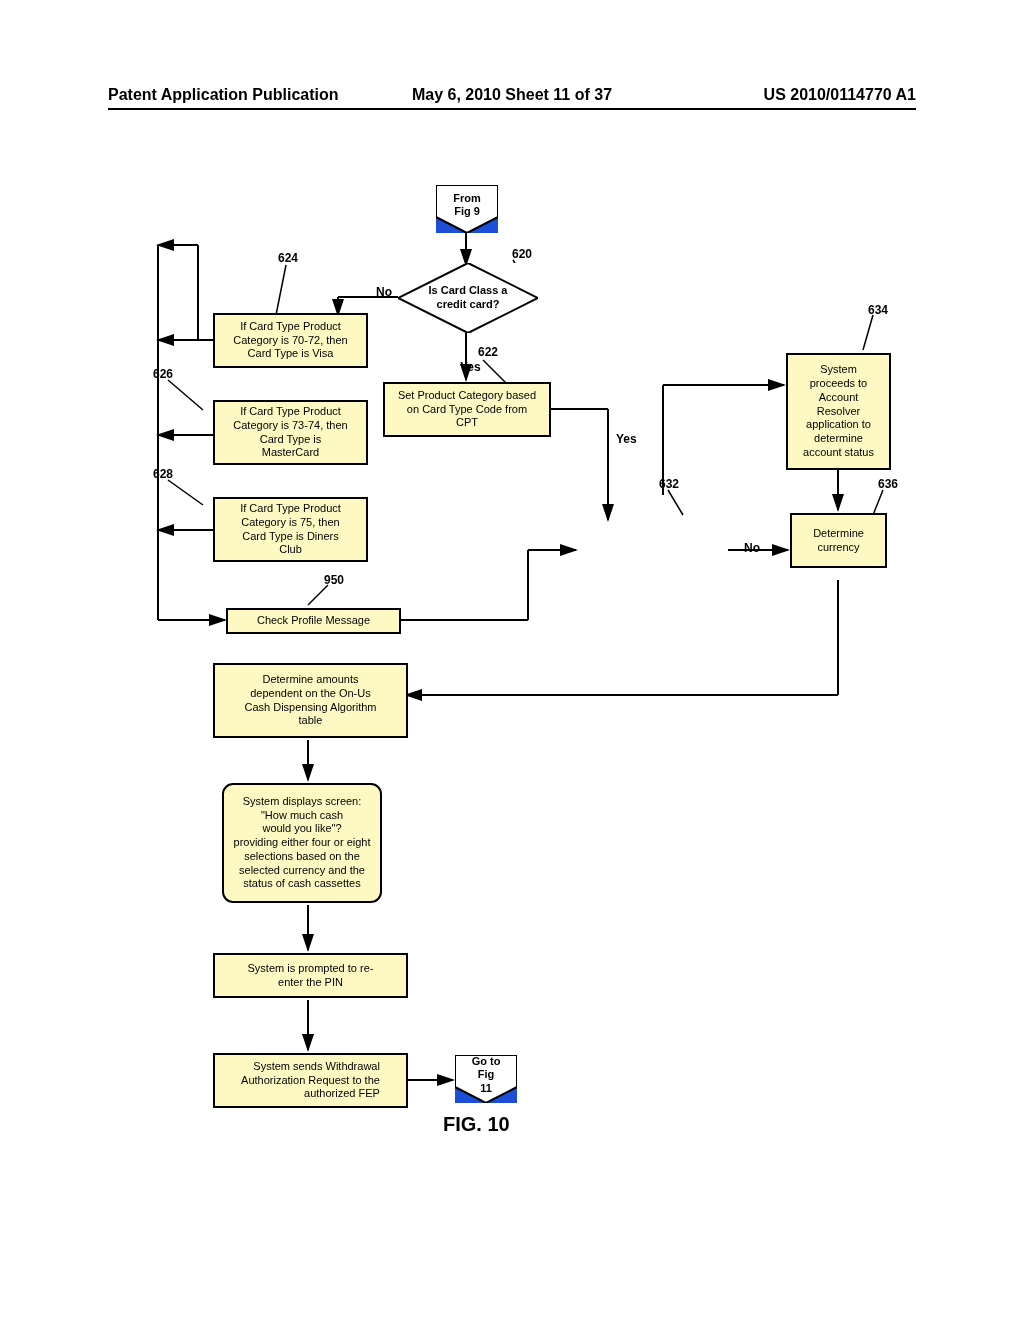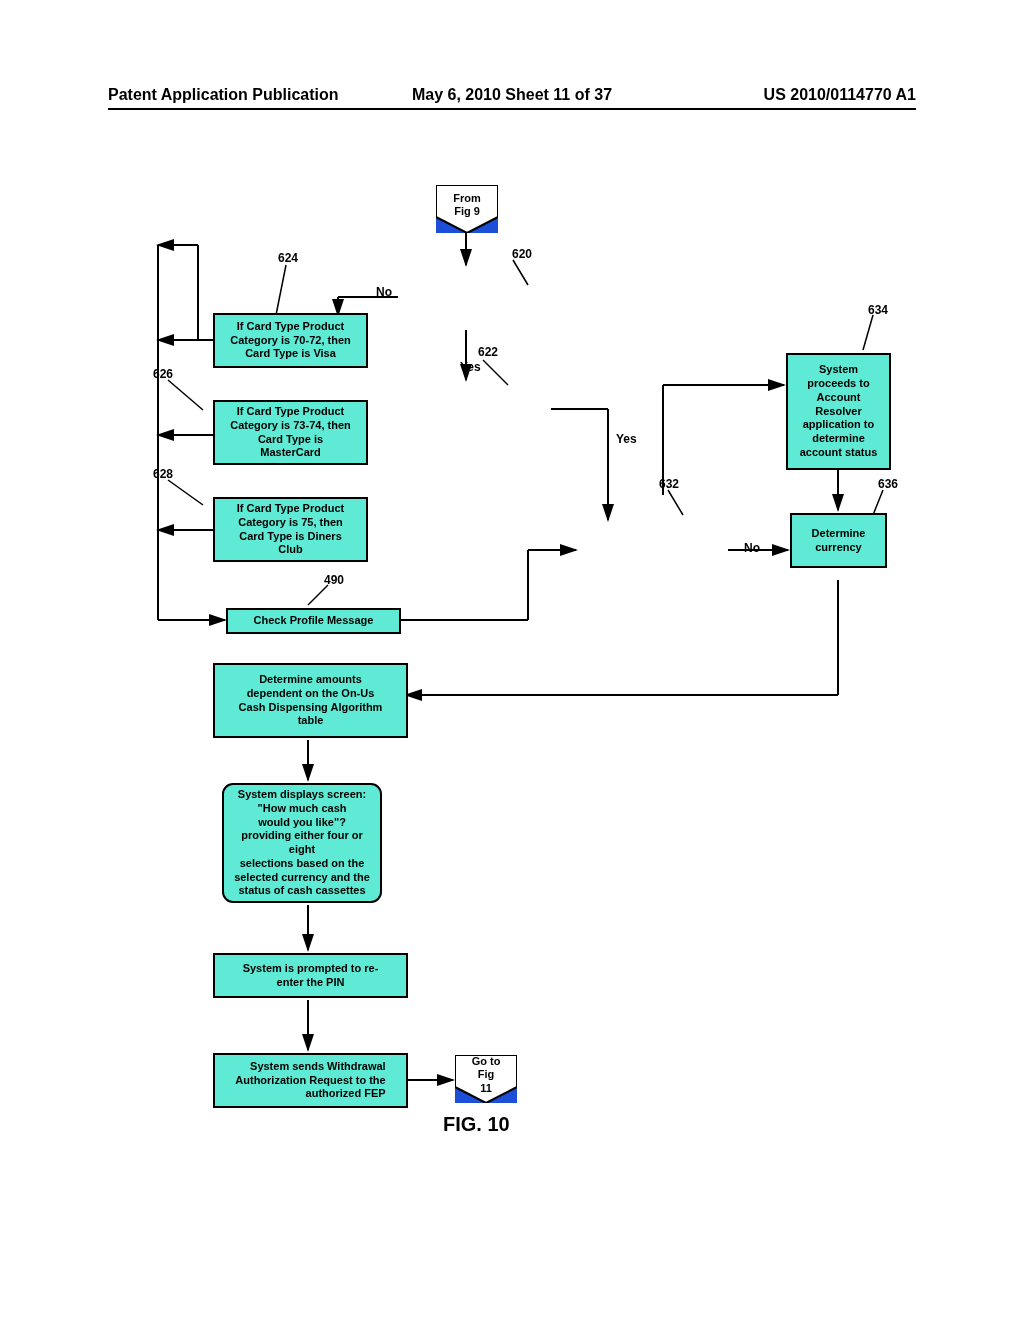--- a/index.html
+++ b/index.html
@@ -31,23 +31,23 @@
     position: absolute;
     top: 185px;
     left: 108px;
     width: 808px;
     height: 1040px;
   }
 
   .box {
     position: absolute;
     border: 2px solid #000;
-    background: #5eead4;
+    background: #fef9c3;
     font-size: 11px;
-    font-weight: bold;
+    font-weight: normal;
     text-align: center;
     display: flex;
     align-items: center;
     justify-content: center;
     padding: 4px 6px;
     line-height: 1.25;
   }
 
   .diamond {
     position: absolute;
@@ -179,45 +179,54 @@
     <line x1="775" y1="305" x2="765" y2="330" stroke="#000" stroke-width="1.5"></line>
   </svg>
 
   <div class="offpage" style="left:328px; top:0; width:62px; height:48px;">
     <svg width="62" height="48">
         <polygon points="0,0 62,0 62,32 31,48 0,32" fill="#fff" stroke="#000" stroke-width="2"></polygon>
       </svg>
     <div class="otext">From<br>Fig 9</div>
   </div>
 
+  <div class="diamond" style="left:290px; top:78px; width:140px; height:70px;">
+    <svg width="140" height="70">
+        <polygon points="70,0 140,35 70,70 0,35" fill="#fff" stroke="#000" stroke-width="2"></polygon>
+      </svg>
+    <div class="dtext">Is Card Class a<br>credit card?</div>
+  </div>
   <div class="label" style="left:268px; top:100px;">No</div>
   <div class="label" style="left:352px; top:175px;">Yes</div>
   <div class="label" style="left:404px; top:62px;">620</div>
 
   <div class="box" style="left:105px; top:128px; width:155px; height:55px;">
     <span>If Card Type Product<br>Category is 70-72, then<br>Card Type is Visa</span>
   </div>
   <div class="label" style="left:170px; top:66px;">624</div>
 
+  <div class="box" style="left:275px; top:197px; width:168px; height:55px;">
+    <span>Set Product Category based<br>on Card Type Code from<br>CPT</span>
+  </div>
   <div class="label" style="left:370px; top:160px;">622</div>
 
   <div class="box" style="left:105px; top:215px; width:155px; height:65px;">
     <span>If Card Type Product<br>Category is 73-74, then<br>Card Type is<br>MasterCard</span>
   </div>
   <div class="label" style="left:45px; top:182px;">626</div>
 
   <div class="box" style="left:105px; top:312px; width:155px; height:65px;">
     <span>If Card Type Product<br>Category is 75, then<br>Card Type is Diners<br>Club</span>
   </div>
   <div class="label" style="left:45px; top:282px;">628</div>
 
   <div class="box" style="left:118px; top:423px; width:175px; height:26px;">
     <span>Check Profile Message</span>
   </div>
-  <div class="label" style="left:216px; top:388px;">490</div>
+  <div class="label" style="left:216px; top:388px;">950</div>
 
   <div class="label" style="left:508px; top:247px;">Yes</div>
   <div class="label" style="left:636px; top:356px;">No</div>
   <div class="label" style="left:551px; top:292px;">632</div>
 
   <div class="box" style="left:678px; top:168px; width:105px; height:117px;">
     <span>System<br>proceeds to<br>Account<br>Resolver<br>application to<br>determine<br>account status</span>
   </div>
   <div class="label" style="left:760px; top:118px;">634</div>
 

